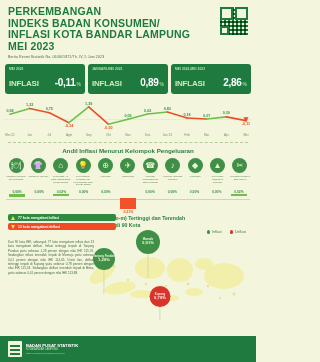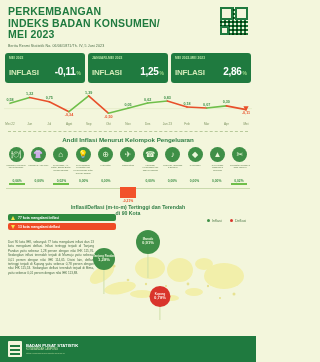--- a/index.html
+++ b/index.html
@@ -103,41 +103,42 @@
 </style>
 </head>
 <body>
 
 <div class="page">
 
   <div class="header">
     <div class="title">
       <div>PERKEMBANGAN</div>
       <div>INDEKS BADAN KONSUMEN/</div>
+      <div>INFLASI KOTA BANDAR LAMPUNG</div>
       <div>MEI 2023</div>
     </div>
     <div class="subtitle">Berita Resmi Statistik No. 06/06/1871/Th. IV, 5 Juni 2023</div>
     <div class="qr">
         <i></i>
       </div>
   </div>
 
   <div class="stats">
     <div class="stat">
       <div class="stat-period">MEI 2023</div>
       <div class="stat-row">
         <span class="stat-label">INFLASI</span>
         <span><span class="stat-val">-0,11</span><span class="stat-pct">%</span></span>
       </div>
     </div>
     <div class="stat">
       <div class="stat-period">JANUARI-MEI 2023</div>
       <div class="stat-row">
         <span class="stat-label">INFLASI</span>
-        <span><span class="stat-val">1,25</span><span class="stat-pct">%</span></span>
+        <span><span class="stat-val">0,89</span><span class="stat-pct">%</span></span>
       </div>
     </div>
     <div class="stat">
       <div class="stat-period">MEI 2022-MEI 2023</div>
       <div class="stat-row">
         <span class="stat-label">INFLASI</span>
         <span><span class="stat-val">2,86</span><span class="stat-pct">%</span></span>
       </div>
     </div>
   </div>

